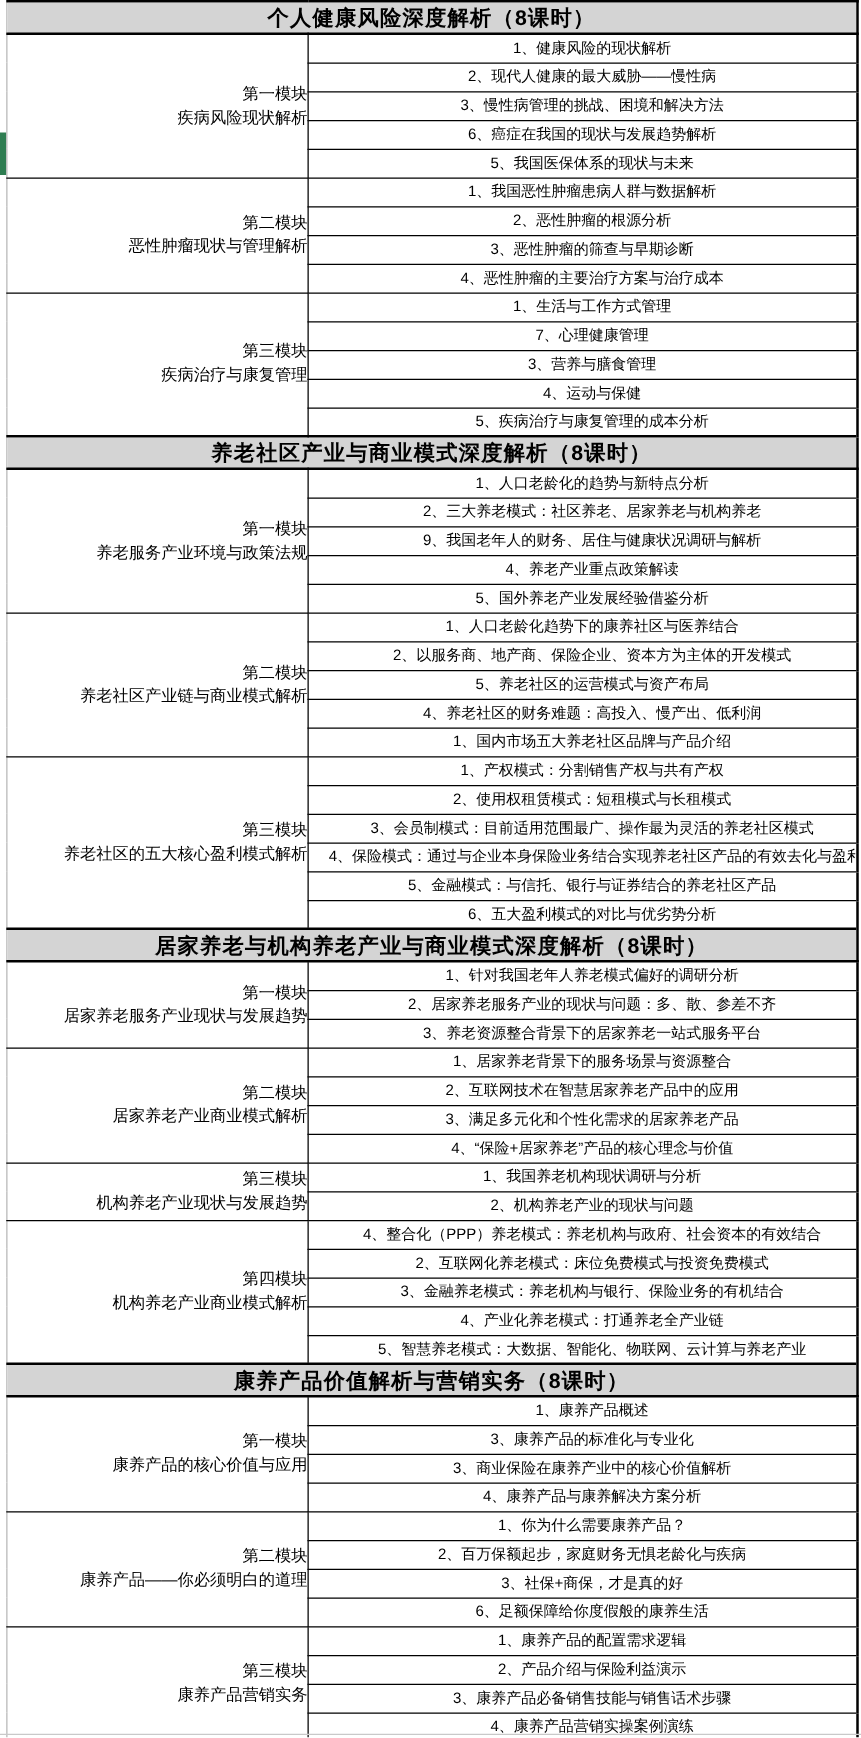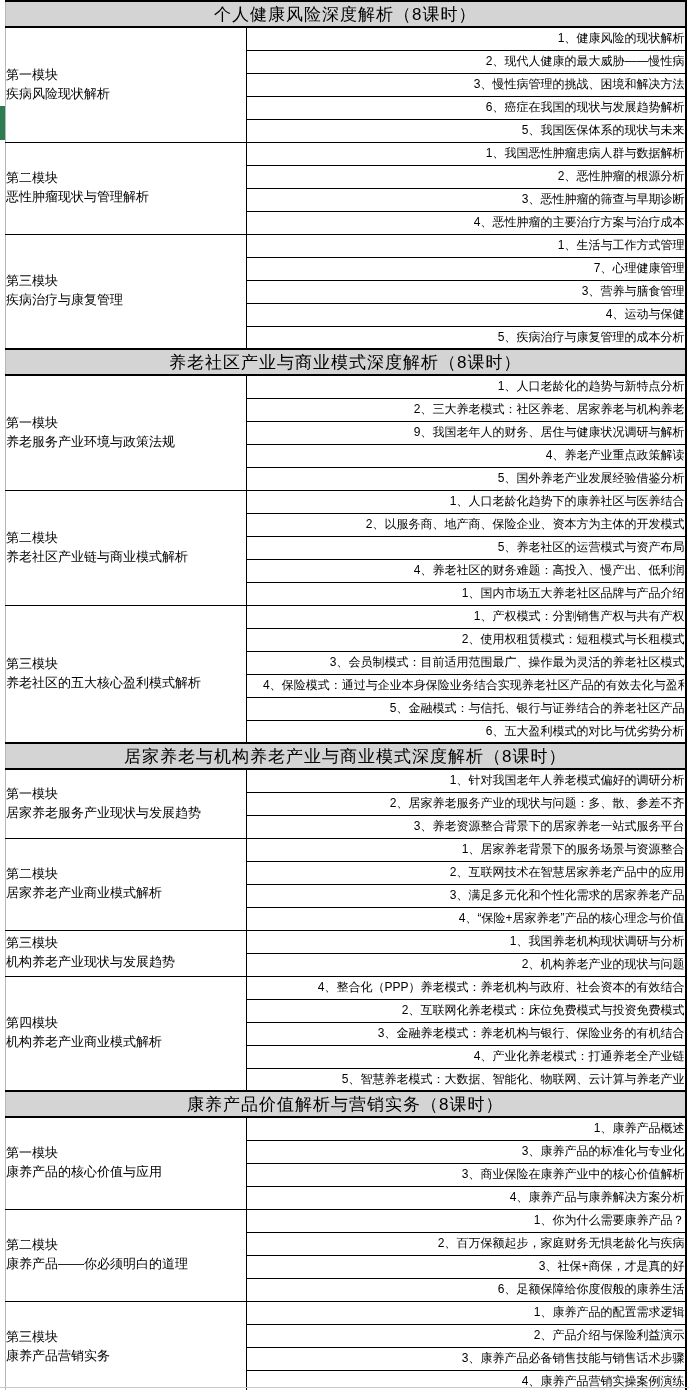--- a/index.html
+++ b/index.html
@@ -10,31 +10,31 @@
   table.curriculum {
     position:absolute; left:5px; top:0; width:680px;
     border-collapse:collapse; table-layout:fixed;
     border-bottom:2px solid #000;
   }
   col.c-module { width:241px; }
   col.c-items  { width:439px; }
   td { border:1px solid #000; padding:0; overflow:hidden; }
   tr.header-row td {
     height:24px; background:#d4d4d4; text-align:center;
-    font-weight:normal; font-size:17px; letter-spacing:1px;
+    font-weight:bold; font-size:17px; letter-spacing:1px;
     border-top:2px solid #000; border-bottom:2px solid #000;
     border-left:1px solid #b7b7b7; border-right:2px solid #000;
   }
   tr.item-row { height:23px; }
   td.item-cell {
-    font-size:12px; vertical-align:middle; text-align:right;
+    font-size:12px; vertical-align:middle; text-align:center;
     padding-left:16px; border-right:2px solid #000; white-space:nowrap;
   }
   td.module-cell {
-    text-align:left; vertical-align:middle; font-size:13px;
+    text-align:right; vertical-align:middle; font-size:13px;
     line-height:1.45; border-left:1px solid #b7b7b7;
   }
   .green-mark { position:absolute; left:0; top:106px; width:5px; height:34px; }
   .bottom-gridline { position:absolute; left:0; top:1387px; width:689px; height:1px; background:#c9c9c9; }
 </style>
 </head>
 <body>
 
 <div class="page">
   <div class="green-mark" style="background: rgb(46, 125, 81);"></div>

